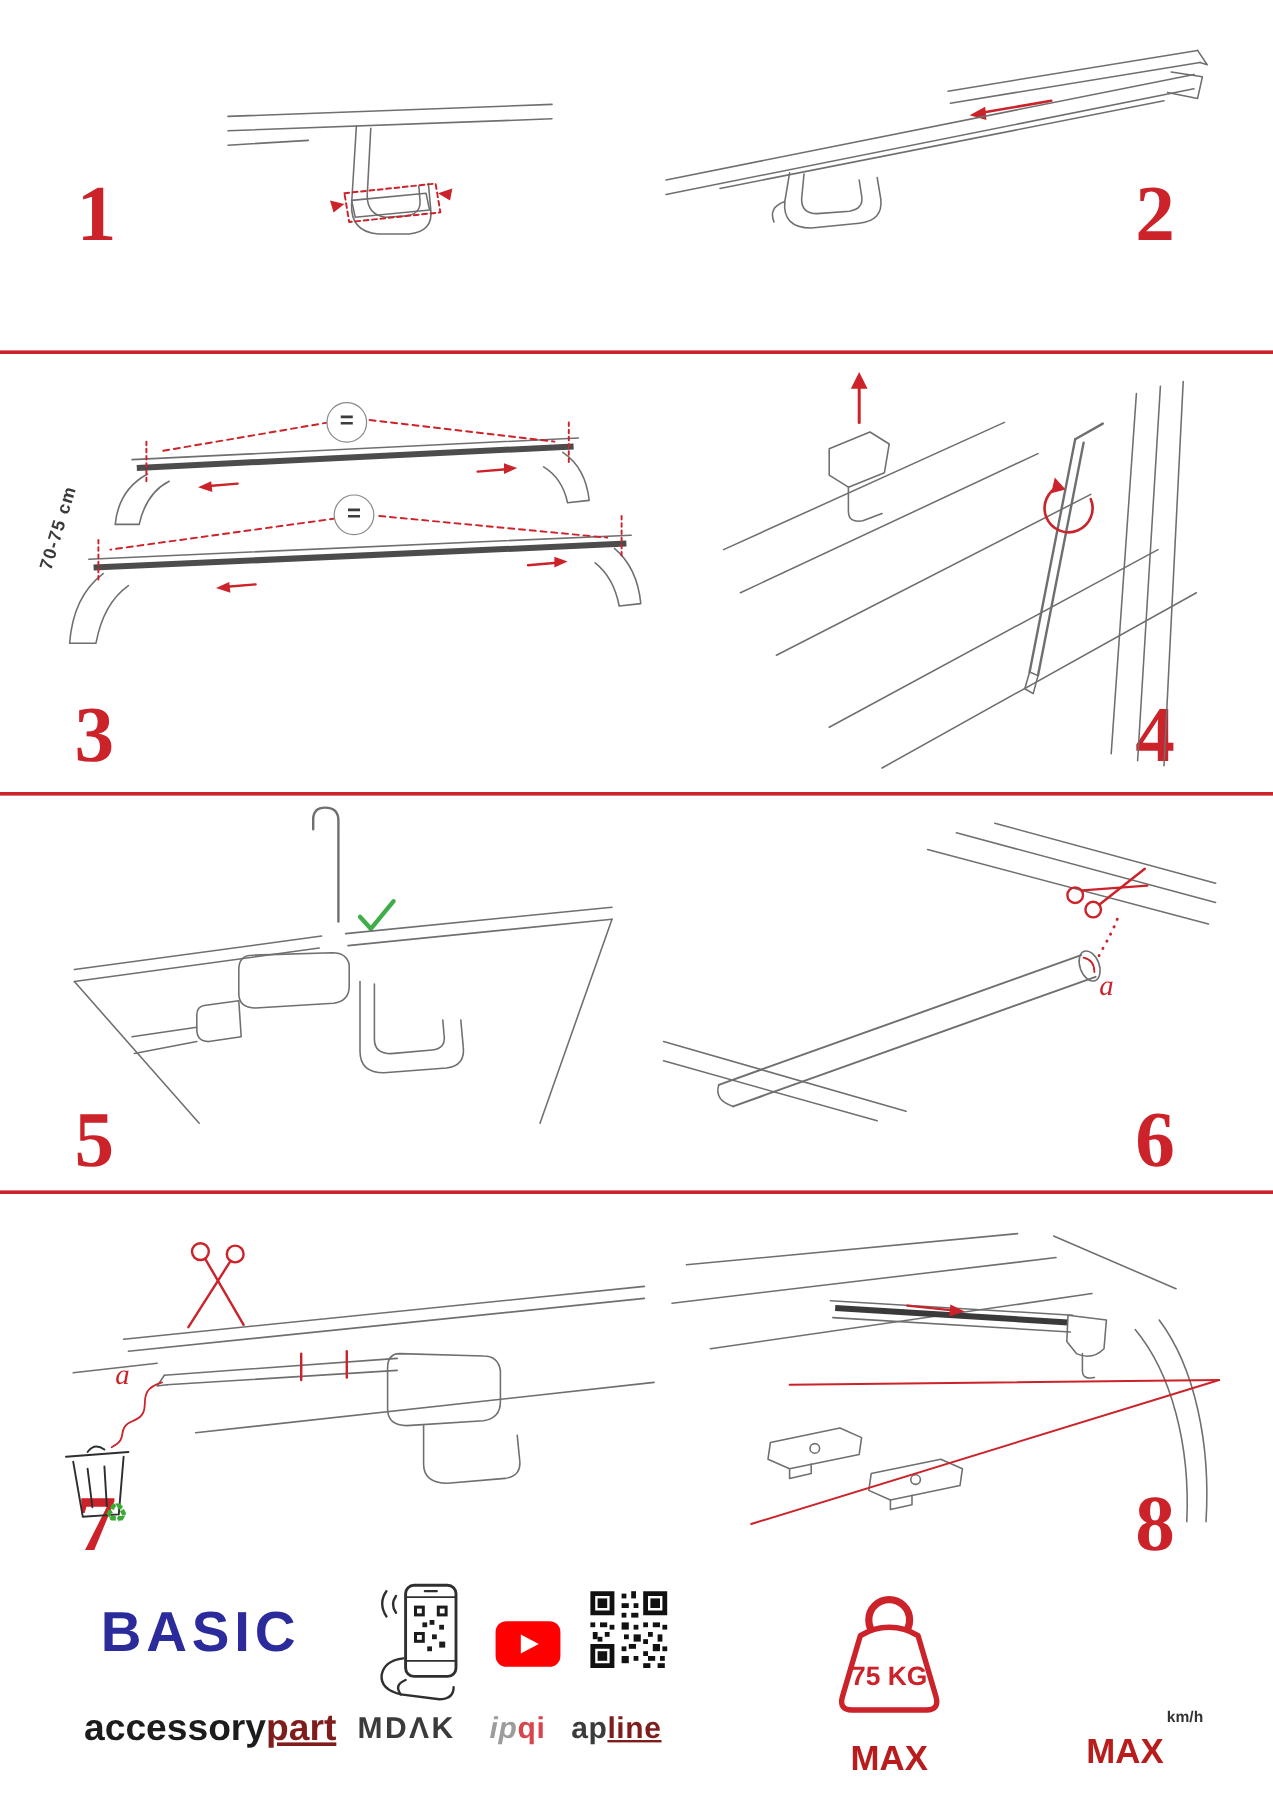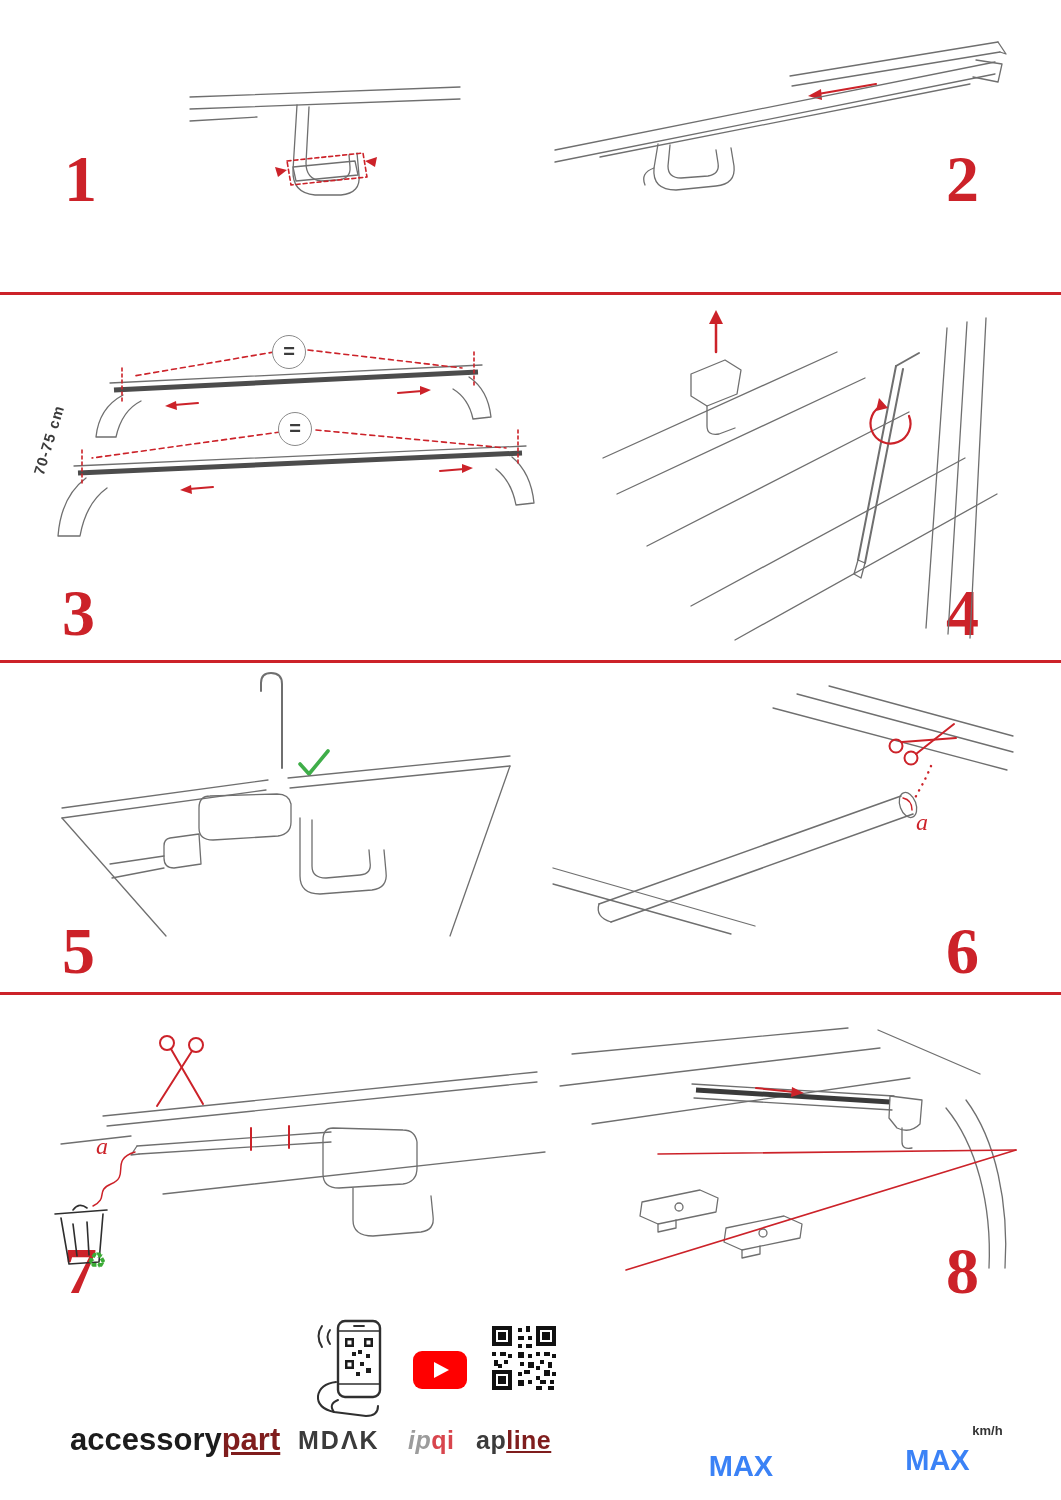--- a/index.html
+++ b/index.html
@@ -54,21 +54,21 @@
     position:absolute; font-size:25px; font-weight:700;
     color:#3b3b3b; line-height:1; letter-spacing:2px;
   }
   .partner-label.tight { letter-spacing:0.5px; }
   .red-text { color:#7f1d1d;text-decoration:underline; }
   .gray-text { color:#9c9c9c;font-style:italic; }
   .pink-red-text { color:#d8454d; }
 
   .max-label {
     position:absolute; text-align:center;
-    font-size:29px; font-weight:700; color:#3b82f6; line-height:1;
+    font-size:29px; font-weight:700; color:#b91c1c; line-height:1;
   }
   .gauge-unit {
     position:absolute; text-align:center;
     font-size:13px; font-weight:700; color:#333333; line-height:1;
   }
   svg text { font-family:"Liberation Sans", sans-serif; }
 </style>
 </head>
 <body>
 
@@ -288,20 +288,21 @@
         <path class="ln" d="M194 238 L194 246 L212 242 L212 234"></path>
         <circle class="ln" cx="215" cy="221" r="4"></circle>
       </g>
       <g>
         <path class="rd" d="M468 138 L78 258"></path>
         <path class="rd" d="M468 138 L110 142"></path>
       </g>
     </svg>
   </div>
 
+  <div class="brand-title">BASIC</div>
   <div class="brand-sub"><span>accessory</span><span class="red-text">part</span></div>
 
   <div class="illus" style="left:308px;top:1318px">
     <svg width="88" height="102" viewBox="0 0 88 102">
       <g stroke="#2f2f2f" fill="#ffffff" stroke-width="2.4" stroke-linecap="round">
         <rect x="30" y="3" width="42" height="76" rx="7"></rect>
         <path d="M30 13 L72 13" stroke-width="1.4"></path>
         <path d="M30 66 L72 66" stroke-width="1.4"></path>
         <path d="M46 8 L56 8" stroke-width="1.8"></path>
       </g>
@@ -377,18 +378,25 @@
         <rect x="36" y="54" width="4" height="4"></rect>
           <rect x="48" y="54" width="6" height="4"></rect>
         <rect x="58" y="54" width="4" height="4"></rect>
           <rect x="44" y="60" width="6" height="4"></rect>
         <rect x="56" y="60" width="6" height="4"></rect>
       </g>
     </svg>
   </div>
   <div class="partner-label tight" style="left:476px;top:1428px"><span>ap</span><span class="red-text">line</span></div>
 
+  <div class="illus" style="left:676px;top:1322px">
+    <svg width="130" height="122" viewBox="0 0 130 122">
+      <circle cx="65" cy="28" r="17" fill="none" stroke="#cc2229" stroke-width="6"></circle>
+      <path d="M41 41 Q52 34 65 34 Q78 34 89 41 L104 92 Q107 103 96 103 L34 103 Q23 103 26 92 Z" fill="#ffffff" stroke="#cc2229" stroke-width="4.5" stroke-linejoin="round"></path>
+      <text x="65" y="82" text-anchor="middle" font-size="22" font-weight="bold" fill="#cc2229">75 KG</text>
+    </svg>
+  </div>
   <div class="max-label" style="left:676px;top:1452px;width:130px">MAX</div>
 
   <div class="gauge-unit" style="left:930px;top:1424px;width:115px">km/h</div>
   <div class="max-label" style="left:880px;top:1446px;width:115px">MAX</div>
 
 </div>
 
 </body></html>

